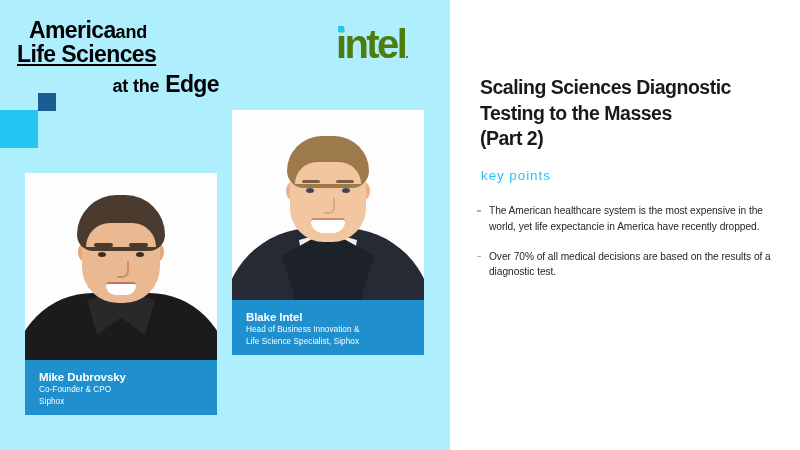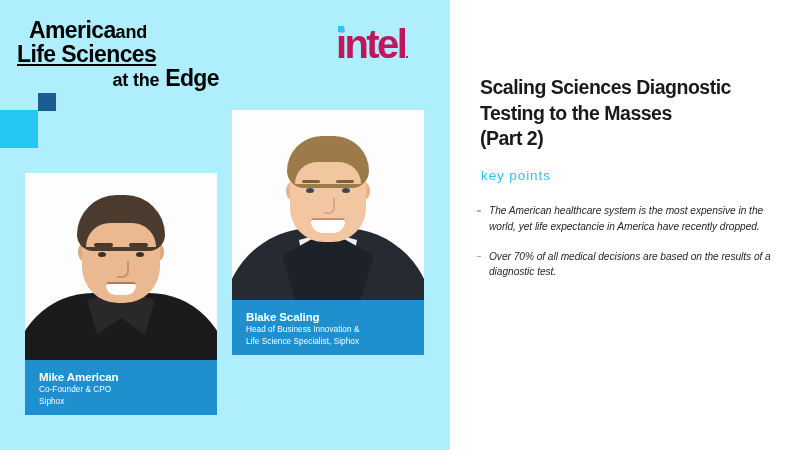--- a/index.html
+++ b/index.html
@@ -30,21 +30,21 @@
     left: 29px; top: 19px;
     width: 190px;
     color: #000000;
     font-weight: bold;
     line-height: 1.0;
     letter-spacing: -0.6px;
   }
   .brand-line { white-space: nowrap; }
   .brand-l1 { font-size: 23px; }
   .brand-l2 { font-size: 23px; margin-top: 1px; margin-left: -12px; text-decoration: underline; }
-  .brand-l3 { font-size: 23px; margin-top: 1px; text-align: right; }
+  .brand-l3 { font-size: 23px; margin-top: 7px; text-align: right; }
   .brand-small {
     font-size: 18px;
     letter-spacing: -0.2px;
   }
 
   
   .sq-navy {
     position: absolute;
     left: 38px; top: 93px;
     width: 18px; height: 18px;
@@ -56,21 +56,21 @@
     width: 38px; height: 38px;
     background: #22c8f2;
   }
 
   
   .intel-logo {
     position: absolute;
     left: 336px; top: 24px;
     font-size: 40px;
     font-weight: bold;
-    color: #be185d;
+    color: #4d7c0f;
     letter-spacing: -2.6px;
     line-height: 1;
   }
   .intel-logo .dot-sq {
     position: absolute;
     left: 2px; top: 2px;
     width: 6px; height: 6px;
     background: #22c8f2;
   }
   .intel-logo .reg {
@@ -336,21 +336,20 @@
     left: 31px; top: 168px;
     font-size: 13.5px;
     font-weight: normal;
     color: #29c5f3;
     letter-spacing: 0.9px;
   }
   .bullets {
     position: absolute;
     left: 24px; top: 203px;
     width: 300px;
-    font-style: italic;
   }
   .bullet {
     position: relative;
     padding-left: 15px;
     margin-bottom: 14px;
     font-size: 10.2px;
     line-height: 1.55;
     color: #23262b;
     letter-spacing: -0.05px;
   }
@@ -400,21 +399,21 @@
         <div class="b-hair"></div>
         <div class="b-browL"></div>
         <div class="b-browR"></div>
         <div class="b-eyeL"></div>
         <div class="b-eyeR"></div>
         <div class="b-nose"></div>
         <div class="b-mouth"></div>
       </div>
     </div>
     <div class="nameplate">
-      <div class="np-name">Blake Scaling</div>
+      <div class="np-name">Blake Intel</div>
       <div class="np-role">Head of Business Innovation &amp;</div>
       <div class="np-role">Life Science Specialist, Siphox</div>
     </div>
   </div>
 
   <div class="speaker-card card-mike">
     <div class="photo">
       <div class="portrait">
         <div class="m-shirt"></div>
         <div class="m-neck"></div>
@@ -426,21 +425,21 @@
         <div class="m-hair"></div>
         <div class="m-browL"></div>
         <div class="m-browR"></div>
         <div class="m-eyeL"></div>
         <div class="m-eyeR"></div>
         <div class="m-nose"></div>
         <div class="m-mouth"></div>
       </div>
     </div>
     <div class="nameplate">
-      <div class="np-name">Mike American</div>
+      <div class="np-name">Mike Dubrovsky</div>
       <div class="np-role">Co-Founder &amp; CPO</div>
       <div class="np-role">Siphox</div>
     </div>
   </div>
 
 </div>
 
 <div class="right-panel">
 
   <div class="title">

